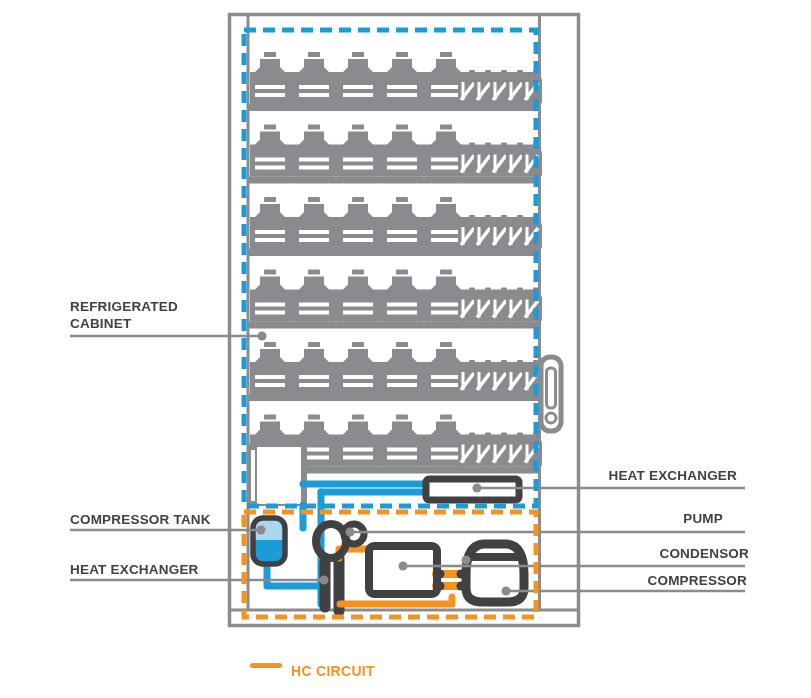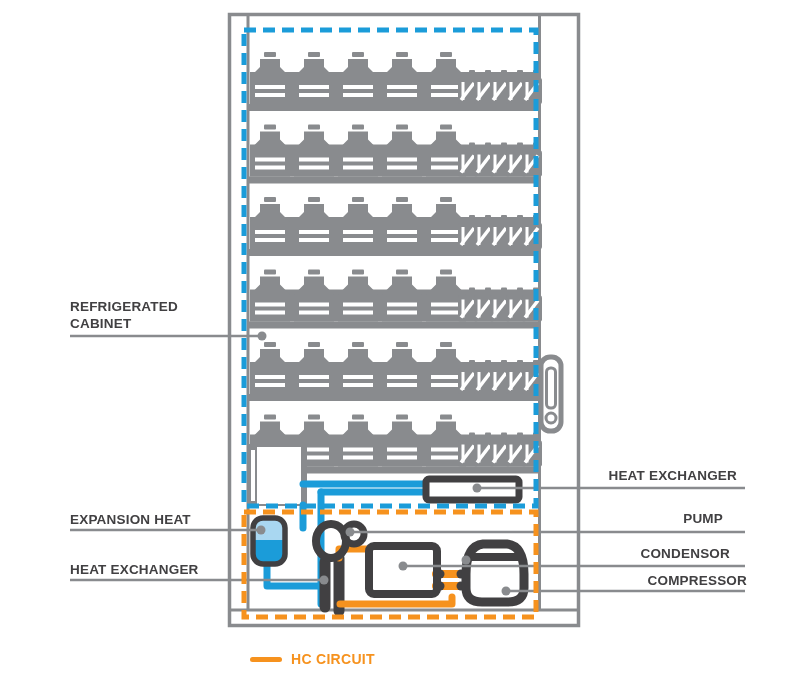--- a/index.html
+++ b/index.html
@@ -25,21 +25,21 @@
   .label{position:absolute;font-weight:bold;font-size:13.5px;color:var(--dark);
          letter-spacing:.2px;white-space:nowrap;}
   .label.right{text-align:right;}
   #lbl-cabinet{width:140px;white-space:normal;line-height:17px;}
 
   .legend-item{position:absolute;display:flex;align-items:center;gap:9px;}
   .legend-dash{width:32px;height:5px;border-radius:2.5px;display:inline-block;}
   .legend-dash.hc{background:var(--orange);}
   .legend-dash.gl{background:var(--blue);}
   .legend-text{font-weight:bold;font-size:14px;letter-spacing:.3px;white-space:nowrap;}
-  .legend-text.hc{color:var(--orange);}
+  .legend-text.hc{color:var(--orange);margin-top:12px;}
   .legend-text.gl{color:var(--blue);}
 </style>
 </head>
 <body>
 
 <div class="stage">
 
   <svg width="811" height="698" viewBox="0 0 811 698">
 
     <rect x="229.5" y="14.5" width="349" height="611" stroke-width="3.5" class="s-gray"></rect>
@@ -494,24 +494,24 @@
         <circle cx="403" cy="566" r="4.5" class="dot"></circle>
       <path d="M506,591 H745" class="leader"></path>
         <circle cx="506" cy="591" r="4.5" class="dot"></circle>
     </g>
 
     <rect x="244" y="30" width="292" height="476" class="s-blue dashes"></rect>
     <rect x="244" y="512" width="292" height="105" class="s-orange dashes"></rect>
   </svg>
 
   <div class="label" id="lbl-cabinet" style="left:70px;top:298px;">REFRIGERATED CABINET</div>
-  <div class="label" style="left:70px;top:512px;">EXPANSION HEAT</div>
+  <div class="label" style="left:70px;top:512px;">COMPRESSOR TANK</div>
   <div class="label" style="left:70px;top:562px;">HEAT EXCHANGER</div>
   <div class="label right" style="right:74px;top:468px;">HEAT EXCHANGER</div>
   <div class="label right" style="right:88px;top:511px;">PUMP</div>
-  <div class="label right" style="right:81px;top:546px;">CONDENSOR</div>
+  <div class="label right" style="right:62px;top:546px;">CONDENSOR</div>
   <div class="label right" style="right:64px;top:573px;">COMPRESSOR</div>
 
   <div class="legend-item" style="left:250px;top:651px;">
     <span class="legend-dash hc"></span>
     <span class="legend-text hc">HC CIRCUIT</span>
   </div>
 </div>
 
 </body></html>

